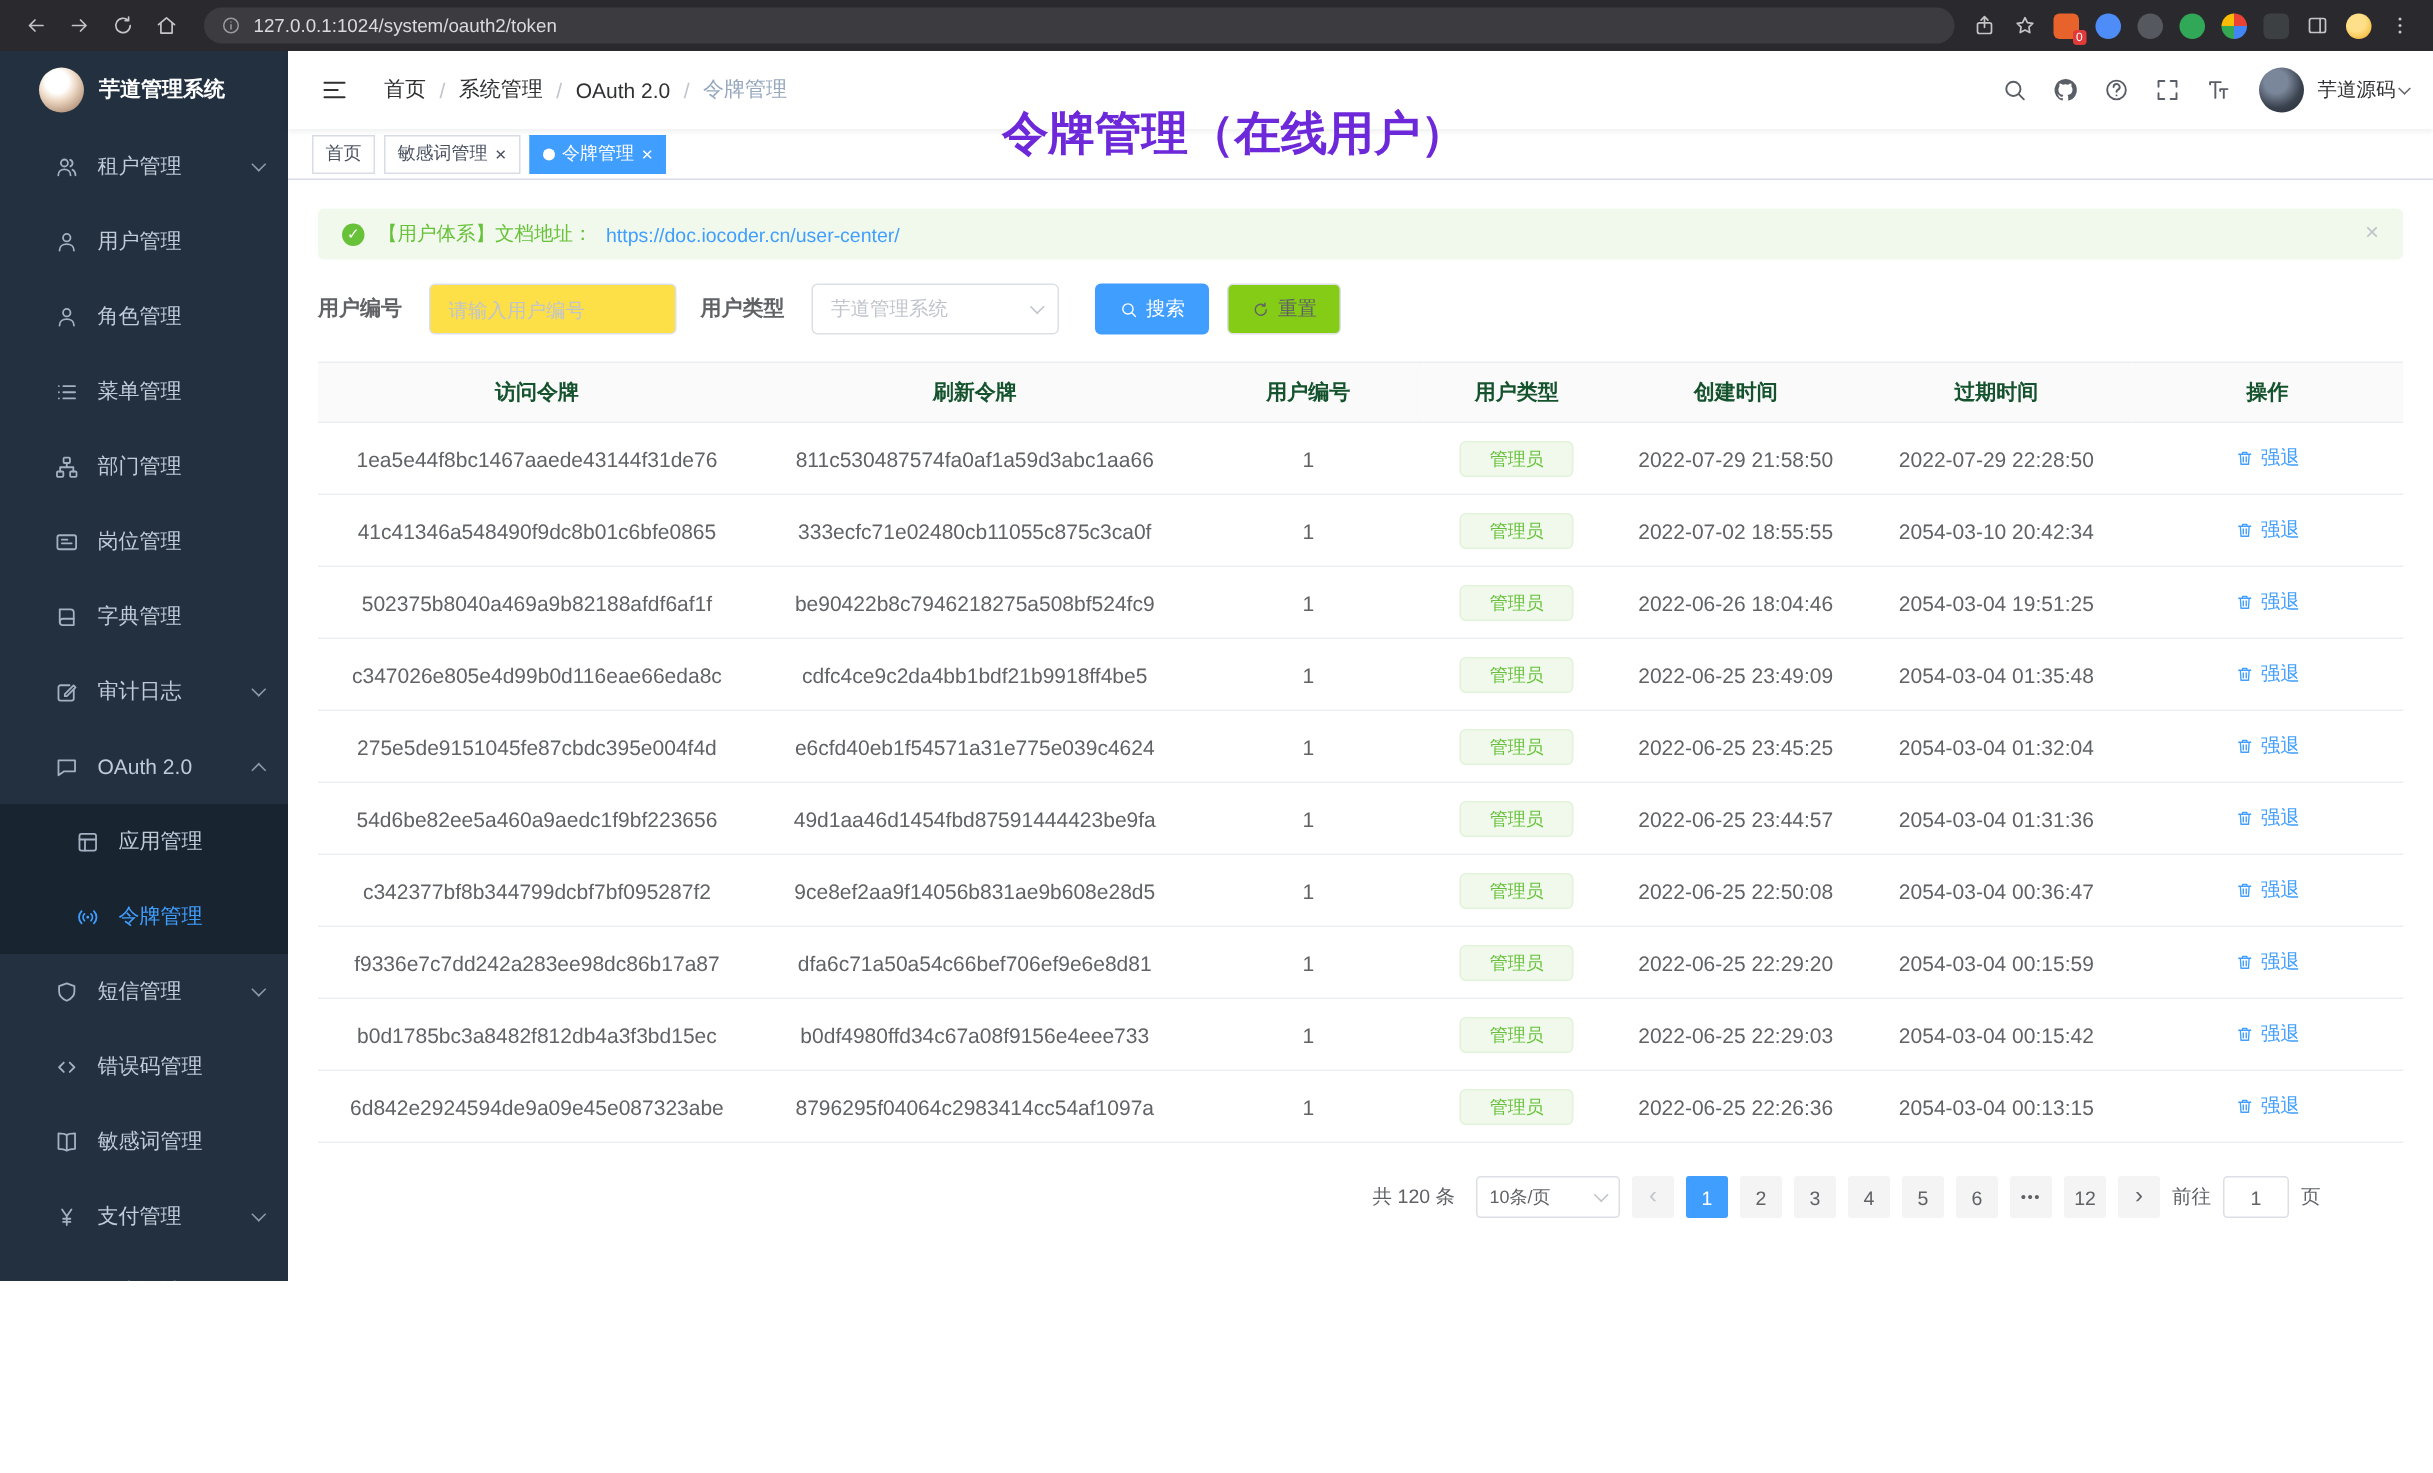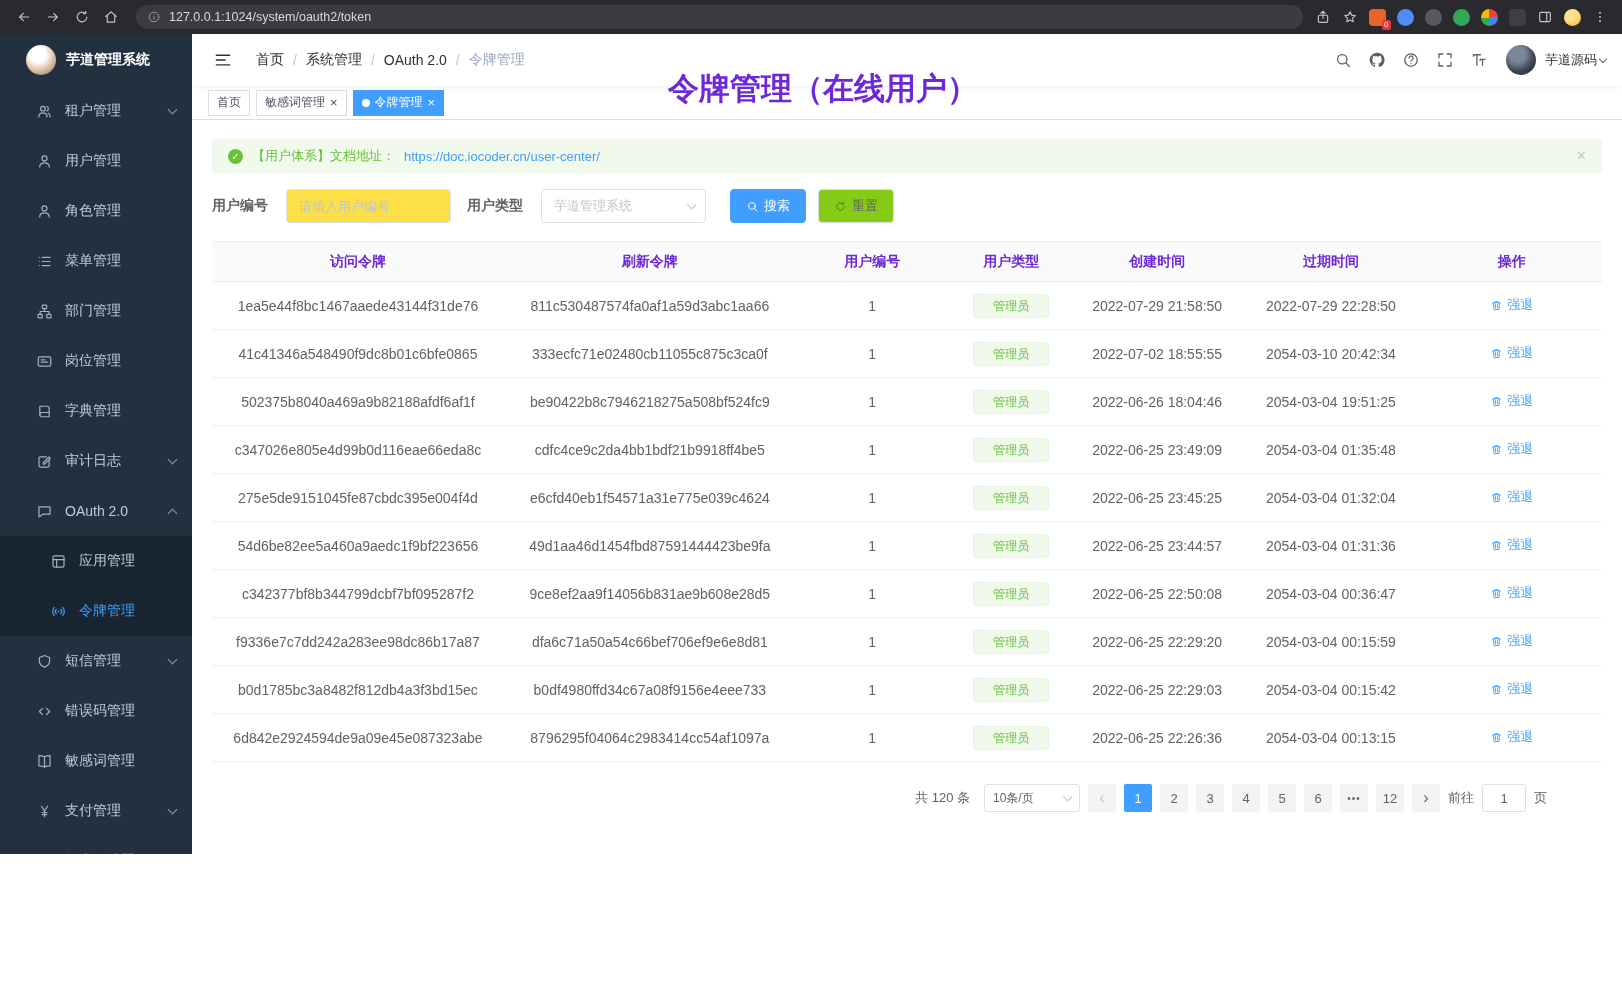--- a/index.html
+++ b/index.html
@@ -101,21 +101,21 @@
     padding:0 10px 0 12px;display:flex;align-items:center;justify-content:space-between;
     background:#fff;cursor:pointer;margin-right:12px}
   .sel-ph{font-size:13px;color:#c0c4cc;white-space:nowrap}
   .btn{height:34px;border-radius:4px;font-size:13px;display:flex;align-items:center;
     gap:5px;padding:0 15px;cursor:pointer;border:1px solid transparent;white-space:nowrap}
   .btn-ic{display:flex;font-size:13px}
   .btn-primary{background:#409eff;border-color:#409eff;color:#fff;margin-left:12px}
   .btn-plain{background:#84cc16;border-color:#dcdfe6;color:#606266;margin-left:12px}
 
   table{width:100%;border-collapse:collapse;table-layout:fixed;border-top:1px solid #ebeef5}
-  thead th{height:40px;background:#fafafa;font-size:14px;color:#6d28d9;font-weight:700;
+  thead th{height:40px;background:#fafafa;font-size:14px;color:#14532d;font-weight:700;
     border-bottom:1px solid #ebeef5;text-align:center;white-space:nowrap}
   tbody td{height:48px;font-size:14px;color:#606266;border-bottom:1px solid #ebeef5;
     text-align:center;white-space:nowrap;overflow:hidden;text-overflow:ellipsis}
   .tag-admin{display:inline-block;padding:2px 19px;background:#f0f9eb;border:1px solid #e1f3d8;
     color:#67c23a;font-size:12px;border-radius:4px;line-height:18px}
   .action-btn{display:inline-flex;align-items:center;gap:4px;color:#409eff;font-size:13px;
     background:none;border:none;cursor:pointer}
 
   .pagination{display:flex;align-items:center;justify-content:flex-end;gap:8px;
     margin-top:22px;margin-right:55px;font-size:13px;color:#606266}

